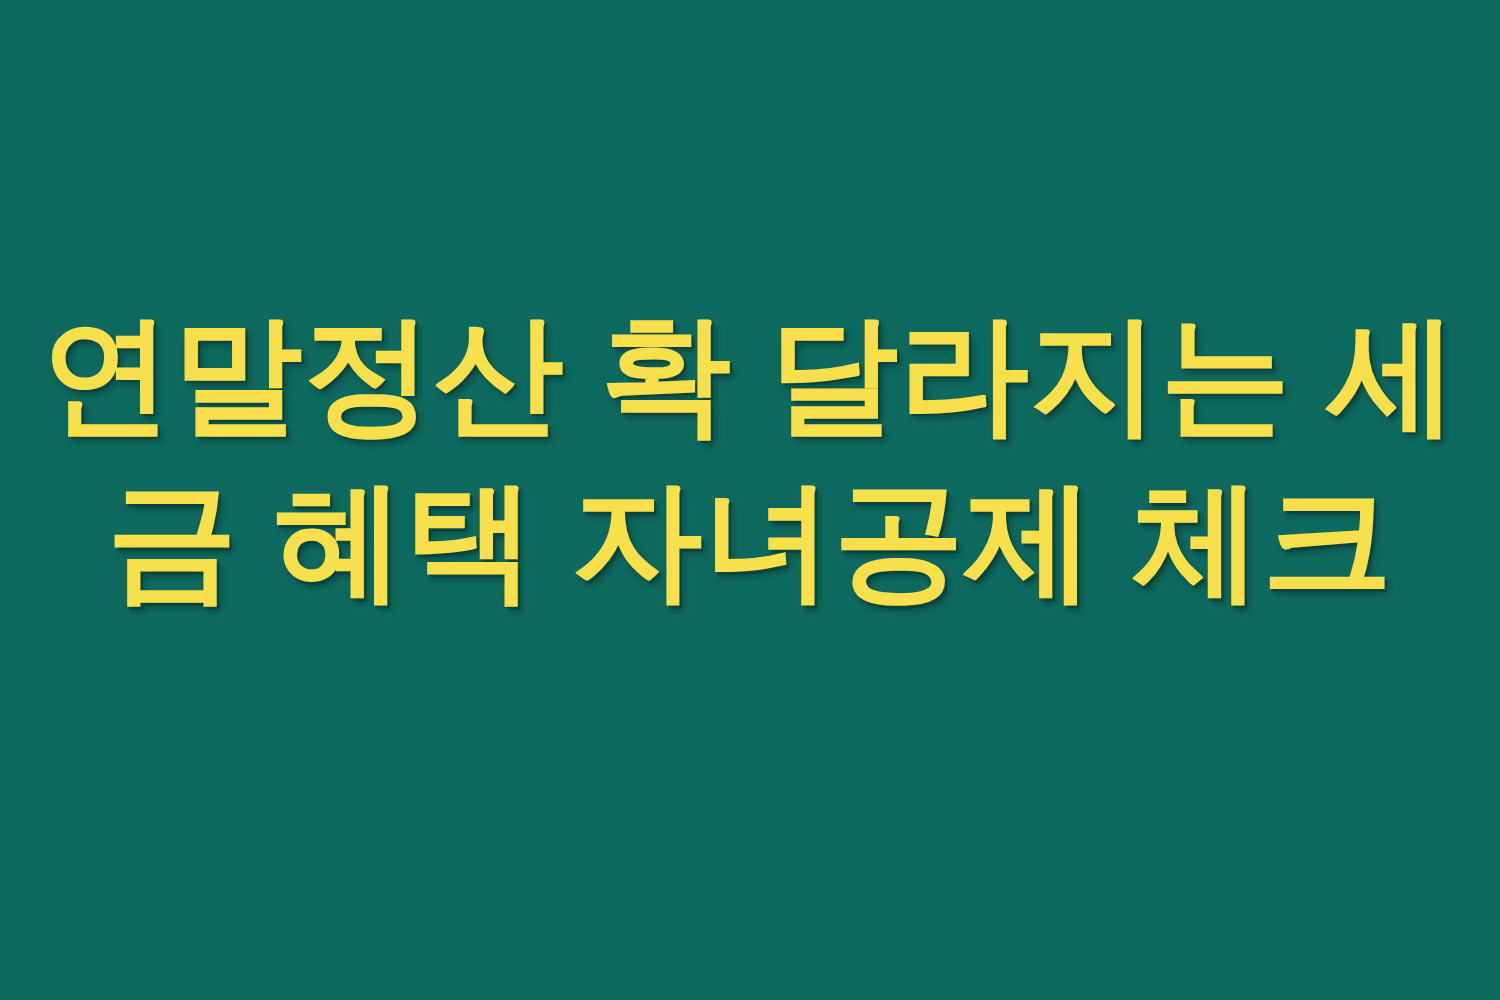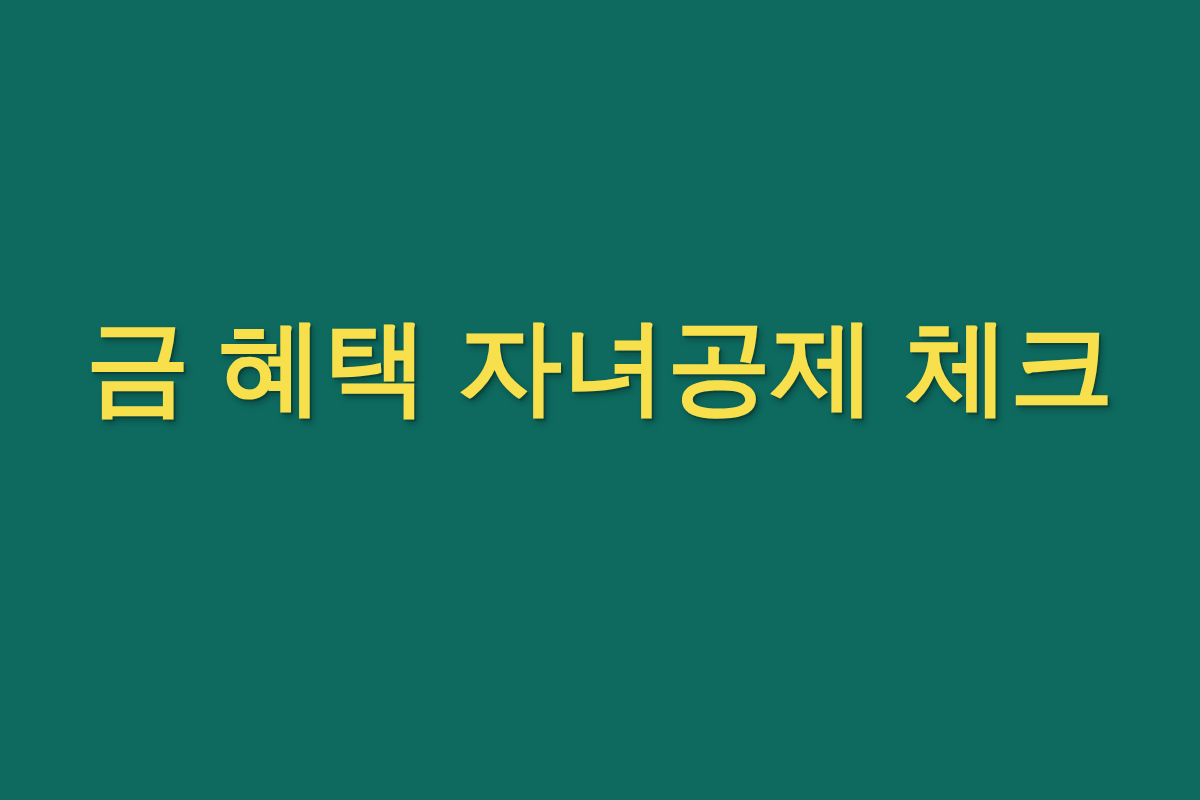--- a/index.html
+++ b/index.html
@@ -63,18 +63,19 @@
     text-align: center;
   }
 </style>
 </head>
 <body>
 
 <div id="banner-canvas" style="background-color: rgb(14, 106, 95);">
 
   <div id="headline-block">
 
+    <span class="headline-line line-1" style="color: rgb(247, 224, 75);">연말정산 확 달라지는 세</span>
 
     <span class="headline-line line-2" style="color: rgb(247, 224, 75);">금 혜택 자녀공제 체크</span>
 
   </div>
 
 </div>
 
 </body></html>

